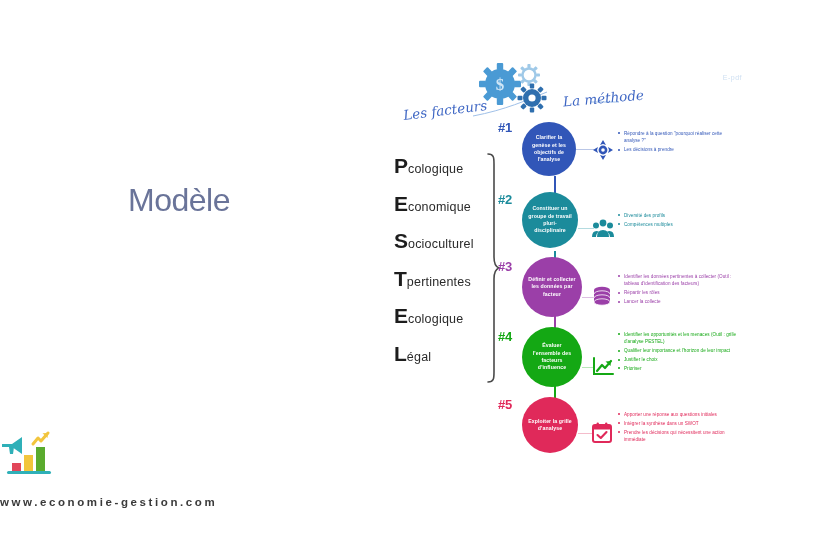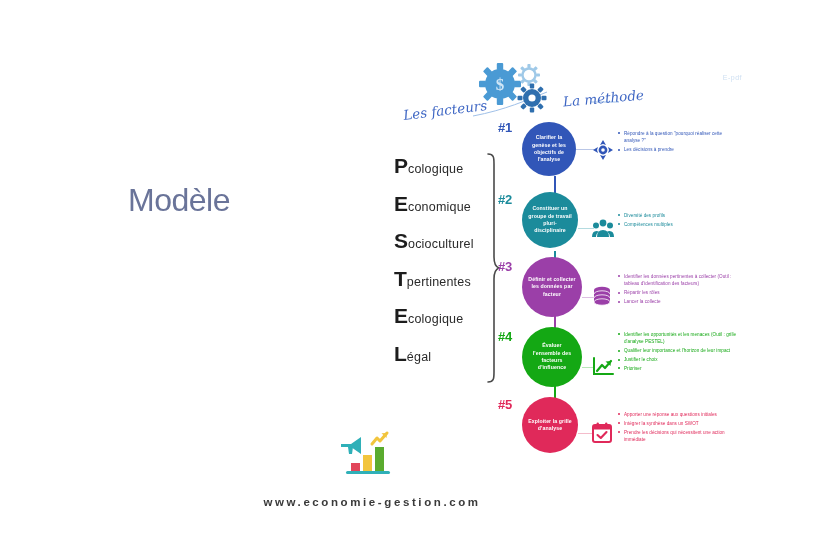--- a/index.html
+++ b/index.html
@@ -135,21 +135,21 @@
     background: currentColor;
   }
 
   
   .spine {
     position: absolute;
     width: 1.6px;
   }
 
   
-  #footer { position: absolute; left: 0; top: 430px; width: 744px; text-align: center; }
+  #footer { position: absolute; left: 0; top: 430px; width: 744px; }
   #logo-mark { display: inline-block; }
   #site-url {
     margin-top: 14px;
     font-size: 11.5px;
     font-weight: bold;
     color: #3a3a3a;
     letter-spacing: 2.6px;
   }
 </style>
 </head>

